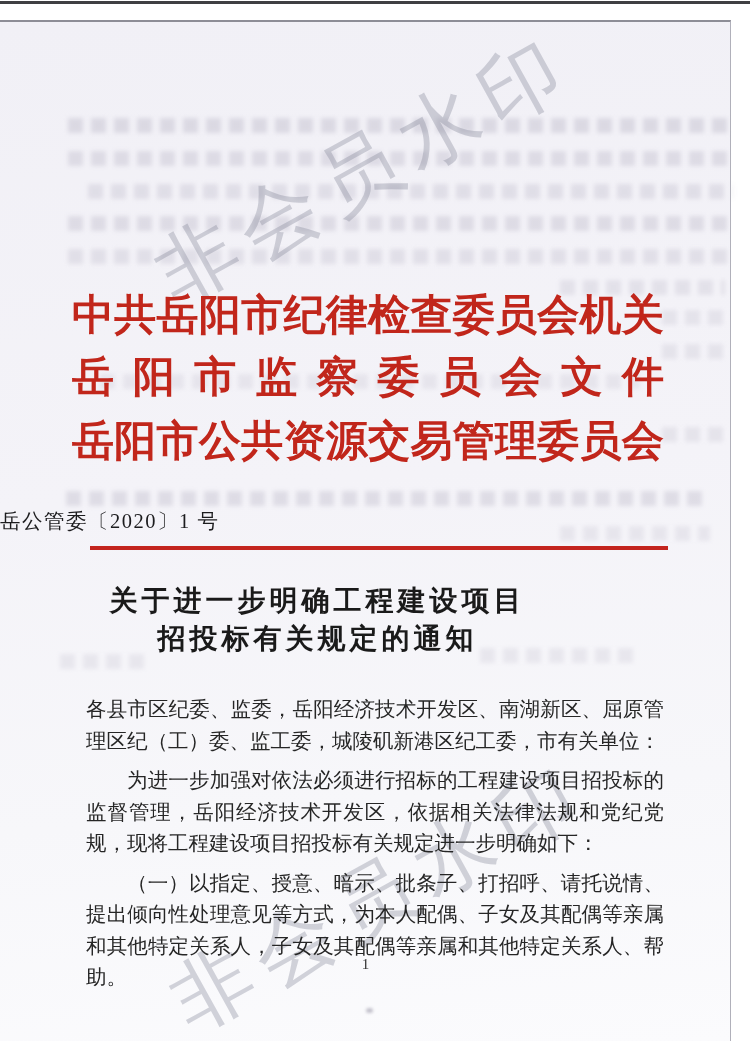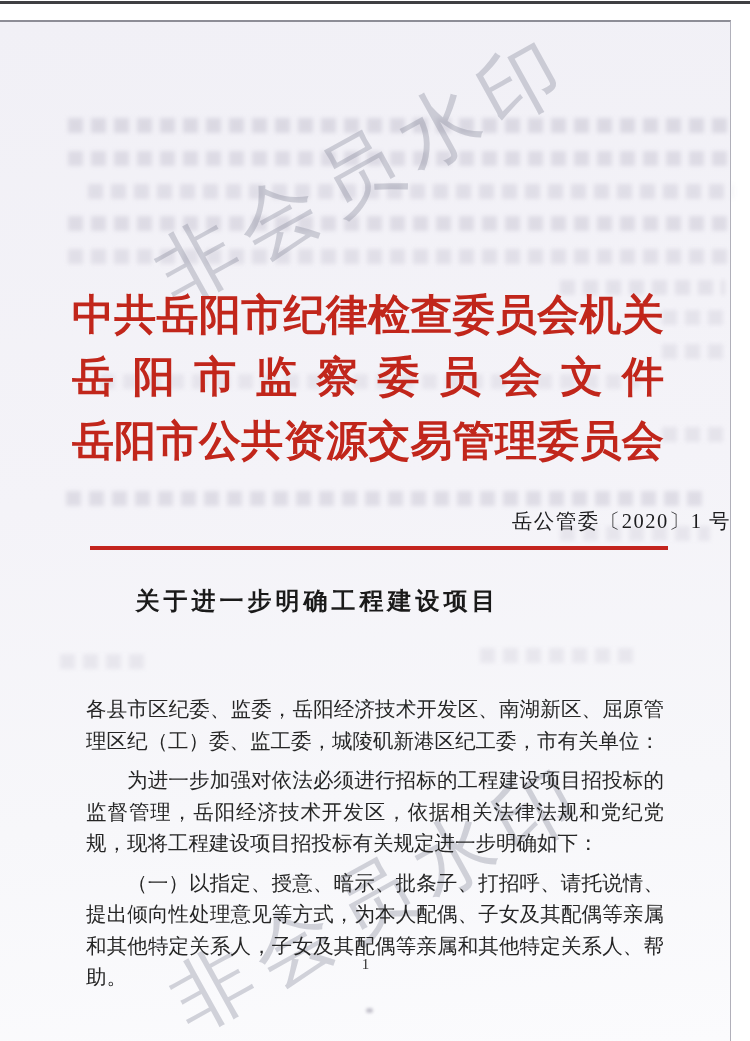--- a/index.html
+++ b/index.html
@@ -13,25 +13,25 @@
   .ghost{position:absolute;height:15px;filter:blur(2px);
          background:repeating-linear-gradient(90deg,#c5c2d0 0 15px,transparent 15px 23px);}
   .ghost-dot{position:absolute;width:7px;height:5px;background:#c0bec9;filter:blur(1.5px);border-radius:50%;}
   
   .watermark{position:absolute;width:560px;height:100px;line-height:100px;text-align:center;
              transform:rotate(-29deg);font-family:"Liberation Sans","DejaVu Sans",sans-serif;
              font-size:80px;letter-spacing:12px;color:rgba(125,126,146,0.33);white-space:nowrap;}
   
   .red-header-line{position:absolute;left:72px;width:592px;height:48px;font-size:42px;line-height:46px;
                    font-weight:bold;display:flex;justify-content:space-between;}
-  .doc-number{position:absolute;top:485px;left:0;width:731px;text-align:right;
+  .doc-number{position:absolute;top:485px;left:0;width:731px;text-align:left;
               font-size:20.5px;letter-spacing:1.5px;color:#1c1c1e;}
   .red-rule{position:absolute;top:524px;left:90px;width:578px;height:3.5px;}
   .doc-title{position:absolute;top:560px;left:0;width:635px;text-align:center;font-weight:bold;
-             font-size:24px;line-height:38px;letter-spacing:4px;color:#1a1a1a;}
+             font-size:28px;line-height:38px;letter-spacing:4px;color:#1a1a1a;}
   .body-text{position:absolute;top:664px;left:78px;width:594px;font-size:20.5px;line-height:31.5px;
              color:#262626;text-align:justify;}
   .body-text p{margin:8px;}
   .p-indent{text-indent:2em;}
   .p-bold-sans{font-family:"Liberation Sans","DejaVu Sans",sans-serif;font-weight:bold;color:#161616;}
   .page-number{position:absolute;top:934px;left:0;width:731px;text-align:center;
                font-size:15px;color:#333;}
 </style>
 </head>
 <body>
@@ -106,20 +106,21 @@
         <span>员</span>
         <span>会</span>
       </div>
 
     <div class="doc-number">岳公管委〔2020〕1 号</div>
 
     <div class="red-rule" style="background-color: rgb(195, 36, 30);"></div>
 
     <div class="doc-title">
       <div>关于进一步明确工程建设项目</div>
+      <div>招投标有关规定的通知</div>
     </div>
 
     <div class="body-text">
       <p>各县市区纪委、监委，岳阳经济技术开发区、南湖新区、屈原管理区纪（工）委、监工委，城陵矶新港区纪工委，市有关单位：</p>
       <p class="p-indent">为进一步加强对依法必须进行招标的工程建设项目招投标的监督管理，岳阳经济技术开发区，依据相关法律法规和党纪党规，现将工程建设项目招投标有关规定进一步明确如下：</p>
       <p class="p-indent">（一）以指定、授意、暗示、批条子、打招呼、请托说情、提出倾向性处理意见等方式，为本人配偶、子女及其配偶等亲属和其他特定关系人，子女及其配偶等亲属和其他特定关系人、帮助。</p>
     </div>
 
     <div class="page-number">1</div>
   </div>

